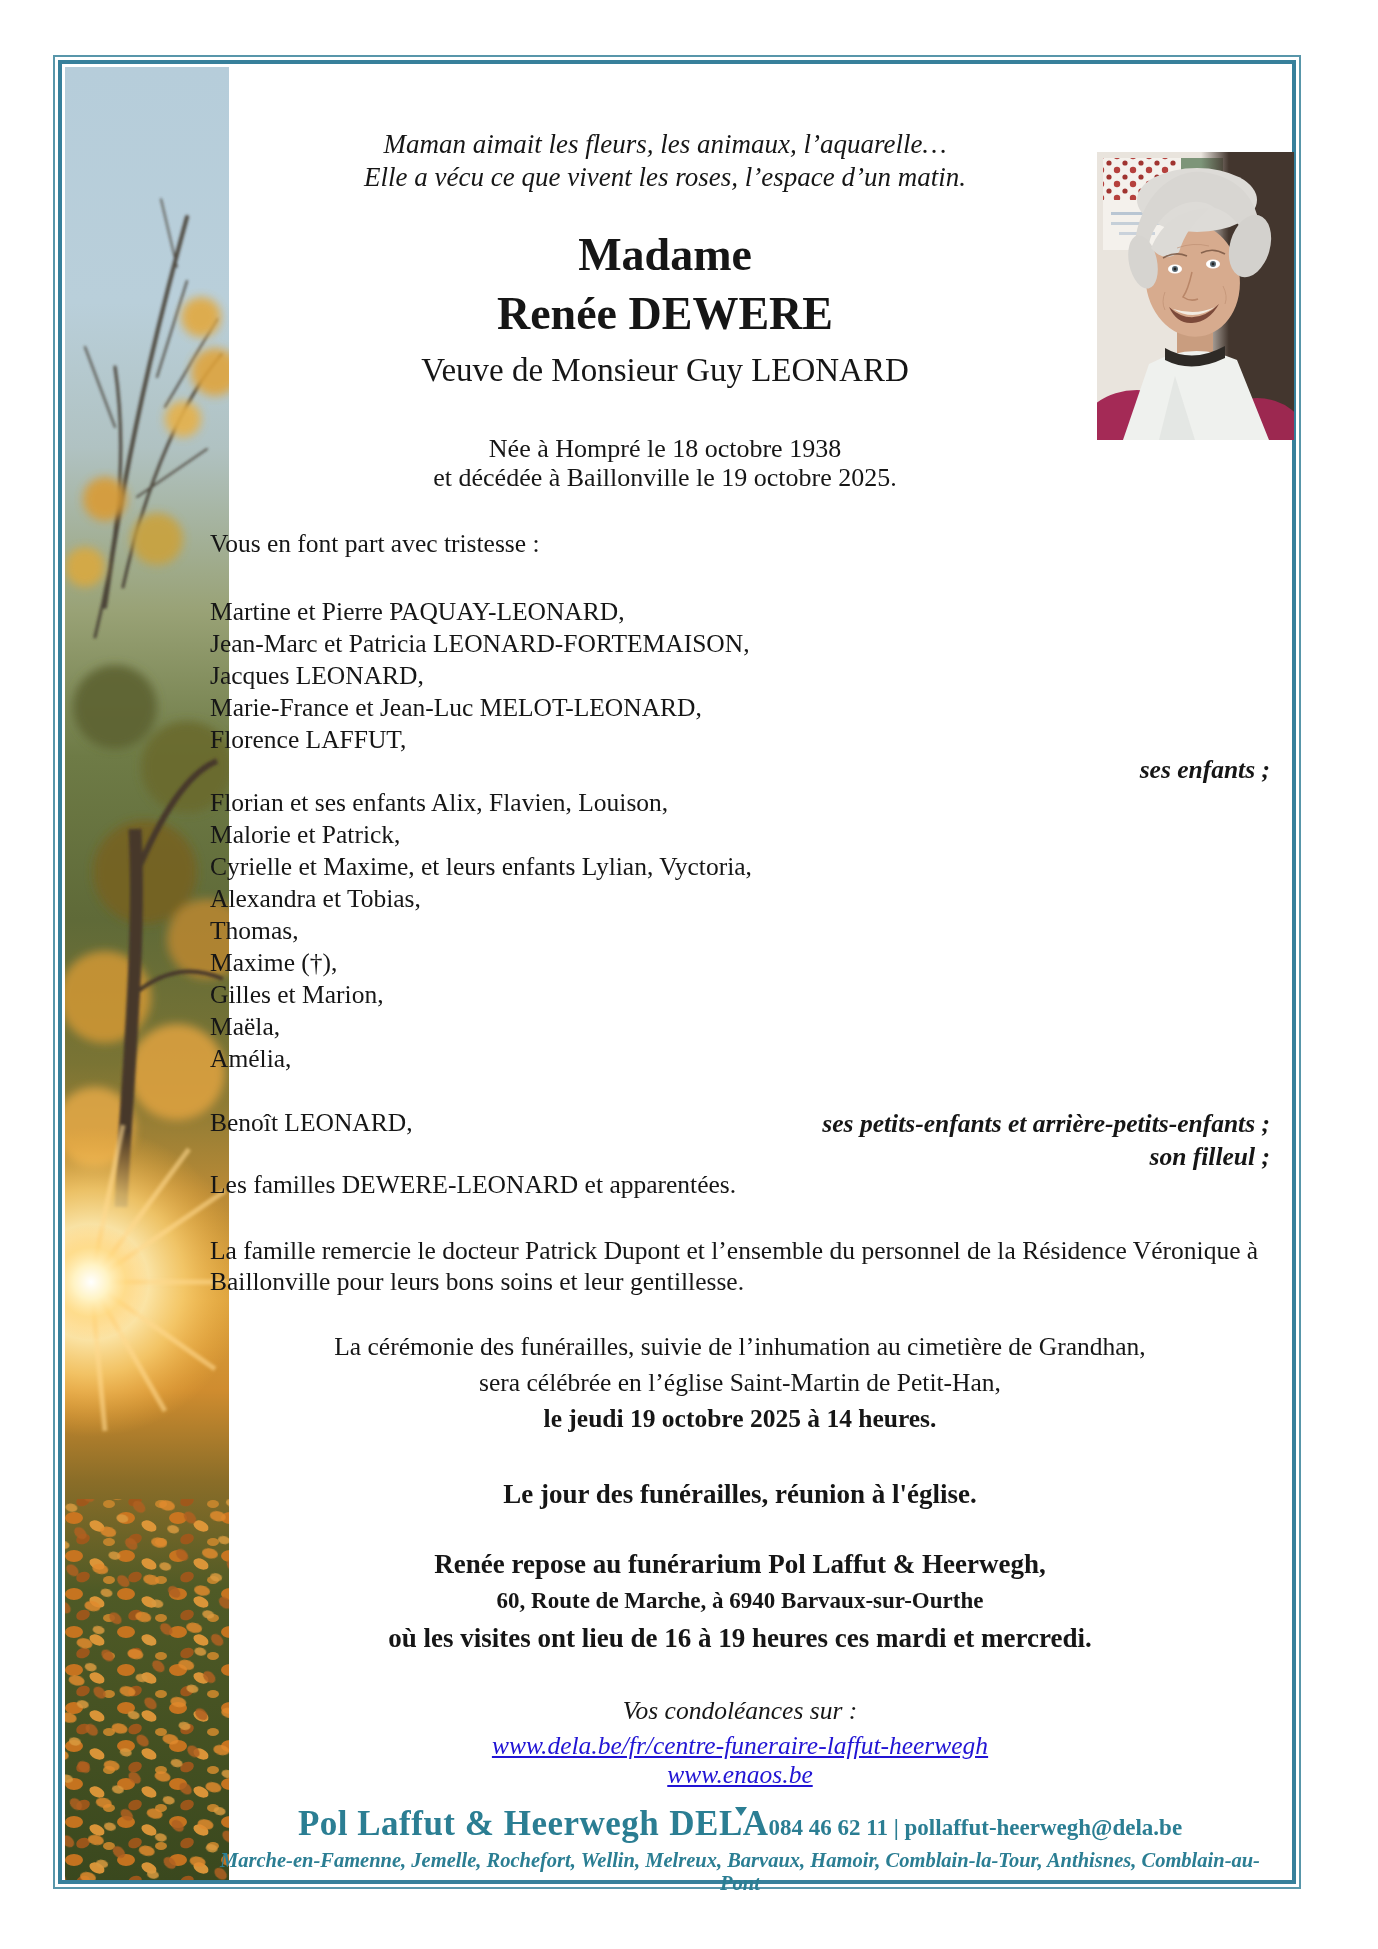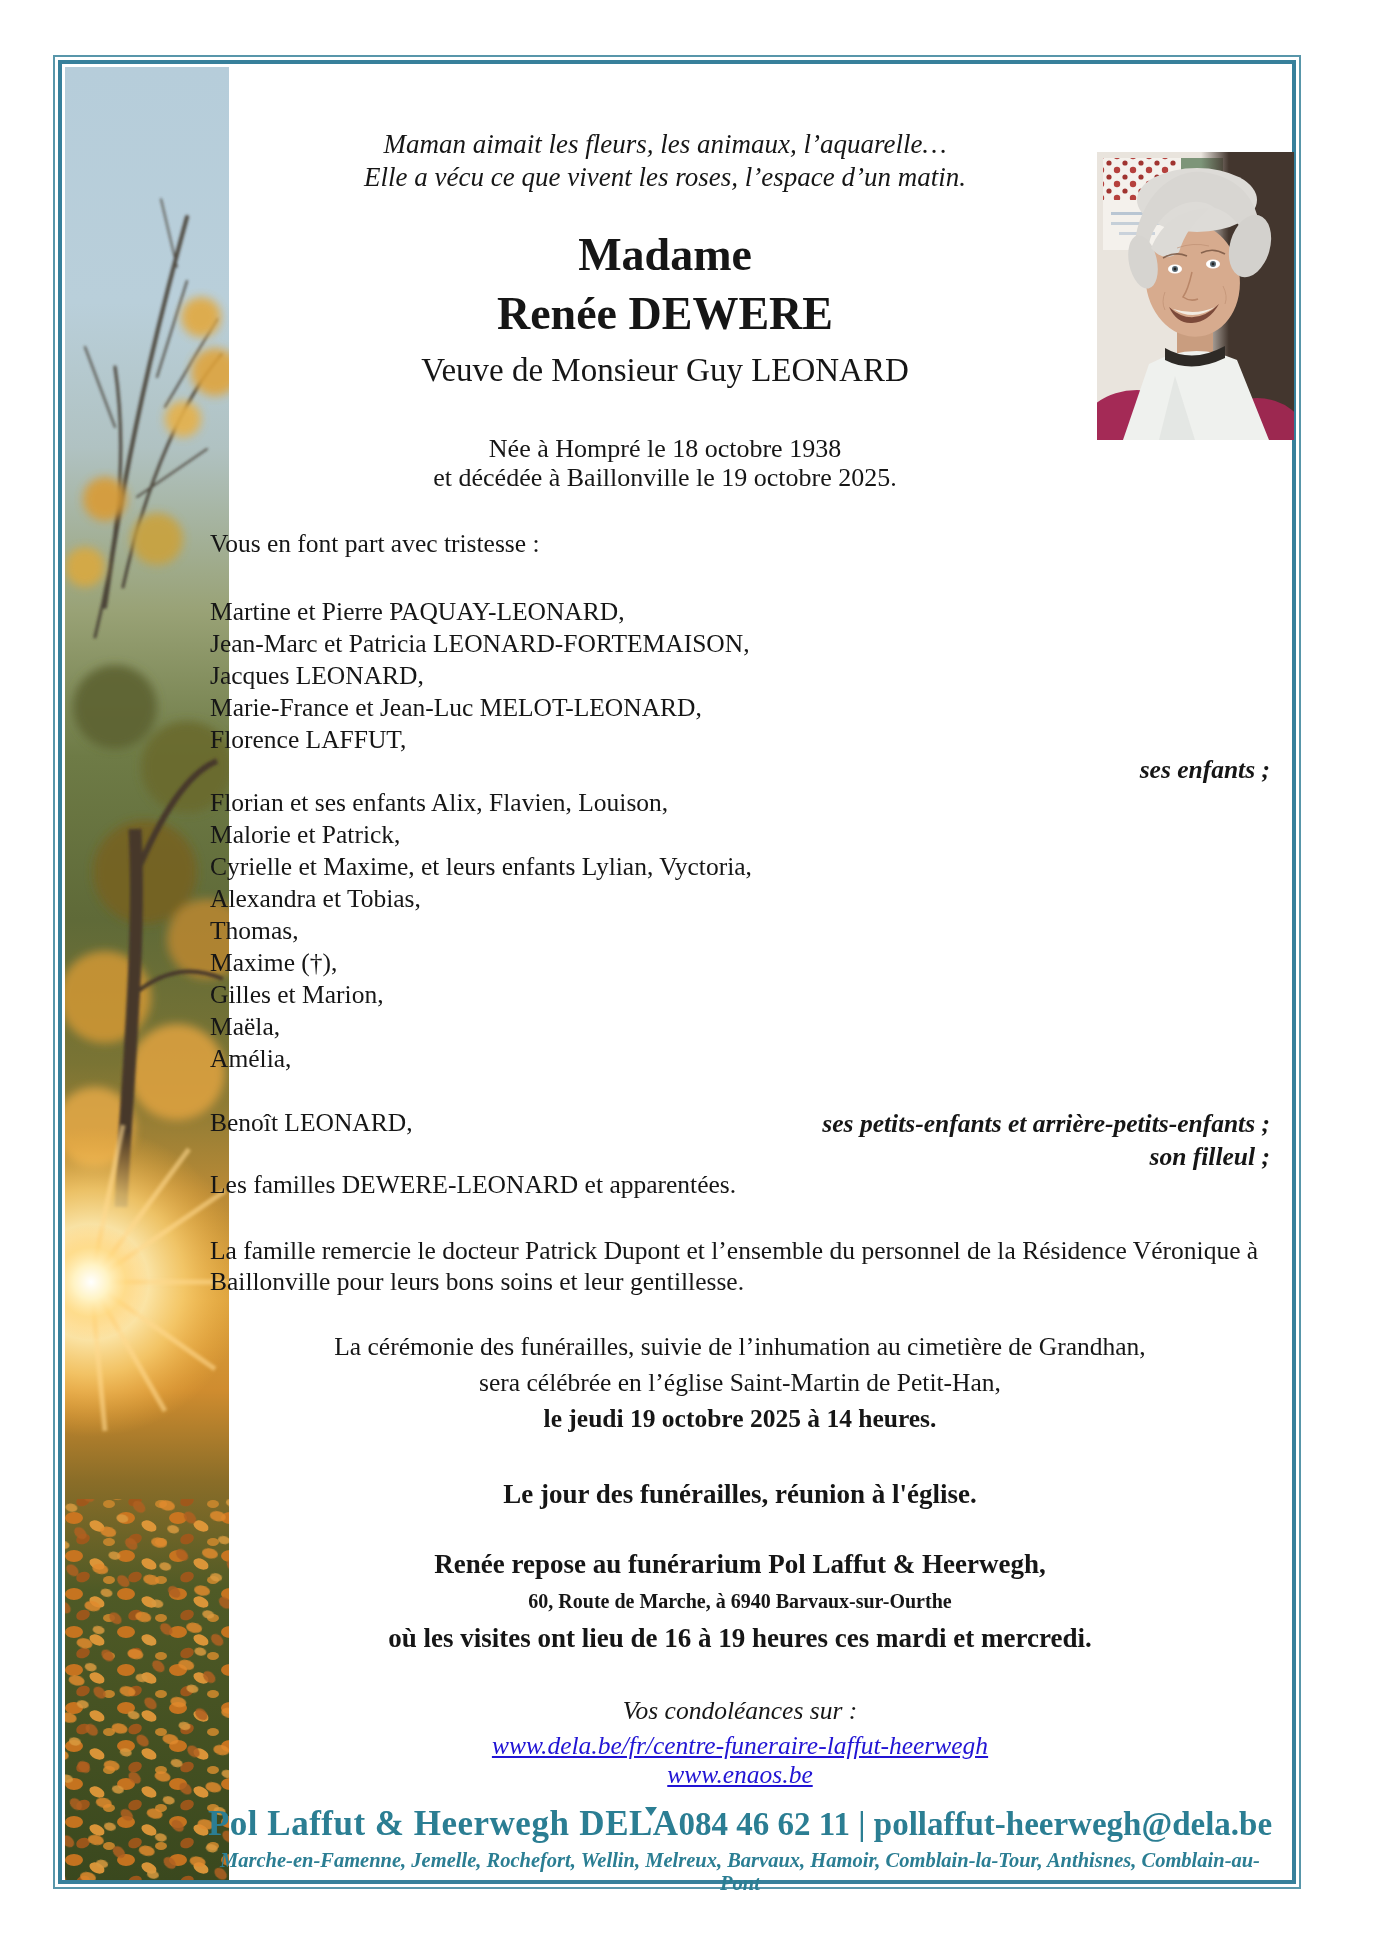--- a/index.html
+++ b/index.html
@@ -28,21 +28,21 @@
   .bold{font-weight:bold;}
   .italic{font-style:italic;}
   .thanks{line-height:30.5px;}
   a.doc-link{color:#2114d4;font-style:italic;text-decoration:underline;}
   
   .footer-row{position:absolute;left:210px;top:1804px;width:1060px;display:flex;justify-content:center;align-items:baseline;white-space:nowrap;}
   .brand{color:#2b7e93;font-size:35px;font-weight:bold;letter-spacing:.5px;}
   .dela{position:relative;display:inline-block;margin-left:10px;font-weight:bold;}
   .dela-tri{position:absolute;left:66%;top:3px;width:0;height:0;
     border-left:6px solid transparent;border-right:6px solid transparent;border-top:9px solid #2b7e93;}
-  .contact{color:#2b7e93;font-size:33px;font-weight:bold;}
+  .contact{color:#2b7e93;font-size:23px;font-weight:bold;}
   .towns{position:absolute;left:210px;top:1849px;width:1060px;text-align:center;color:#2b7e93;font-size:20.5px;font-weight:bold;font-style:italic;}
 </style>
 </head>
 <body>
 
 <div class="page">
 
   <div class="frame-outer">
     <div class="frame-inner"></div>
   </div>
@@ -254,21 +254,21 @@
   <div class="col" style="top:1169px;">Les familles DEWERE-LEONARD et apparentées.</div>
 
   <div class="col thanks" style="top:1236px;">La famille remercie le docteur Patrick Dupont et l’ensemble du personnel de la Résidence Véronique à Baillonville pour leurs bons soins et leur gentillesse.</div>
 
   <div class="col centered" style="top:1331px;">La cérémonie des funérailles, suivie de l’inhumation au cimetière de Grandhan,</div>
   <div class="col centered" style="top:1367px;">sera célébrée en l’église Saint-Martin de Petit-Han,</div>
   <div class="col centered bold" style="top:1403px;">le jeudi 19 octobre 2025 à 14 heures.</div>
   <div class="col centered bold" style="top:1478px;font-size:27px;">Le jour des funérailles, réunion à l'église.</div>
 
   <div class="col centered bold" style="top:1548px;font-size:27px;">Renée repose au funérarium Pol Laffut &amp; Heerwegh,</div>
-  <div class="col centered bold" style="top:1585px;font-size:20px;">60, Route de Marche, à 6940 Barvaux-sur-Ourthe</div>
+  <div class="col centered bold" style="top:1585px;font-size:23px;">60, Route de Marche, à 6940 Barvaux-sur-Ourthe</div>
   <div class="col centered bold" style="top:1622px;font-size:27px;">où les visites ont lieu de 16 à 19 heures ces mardi et mercredi.</div>
 
   <div class="col centered italic" style="top:1695px;">Vos condoléances sur :</div>
   <div class="col centered" style="top:1730px;">
     <a href="#" class="doc-link">www.dela.be/fr/centre-funeraire-laffut-heerwegh</a>
   </div>
   <div class="col centered" style="top:1759px;">
     <a href="#" class="doc-link">www.enaos.be</a>
   </div>
 

